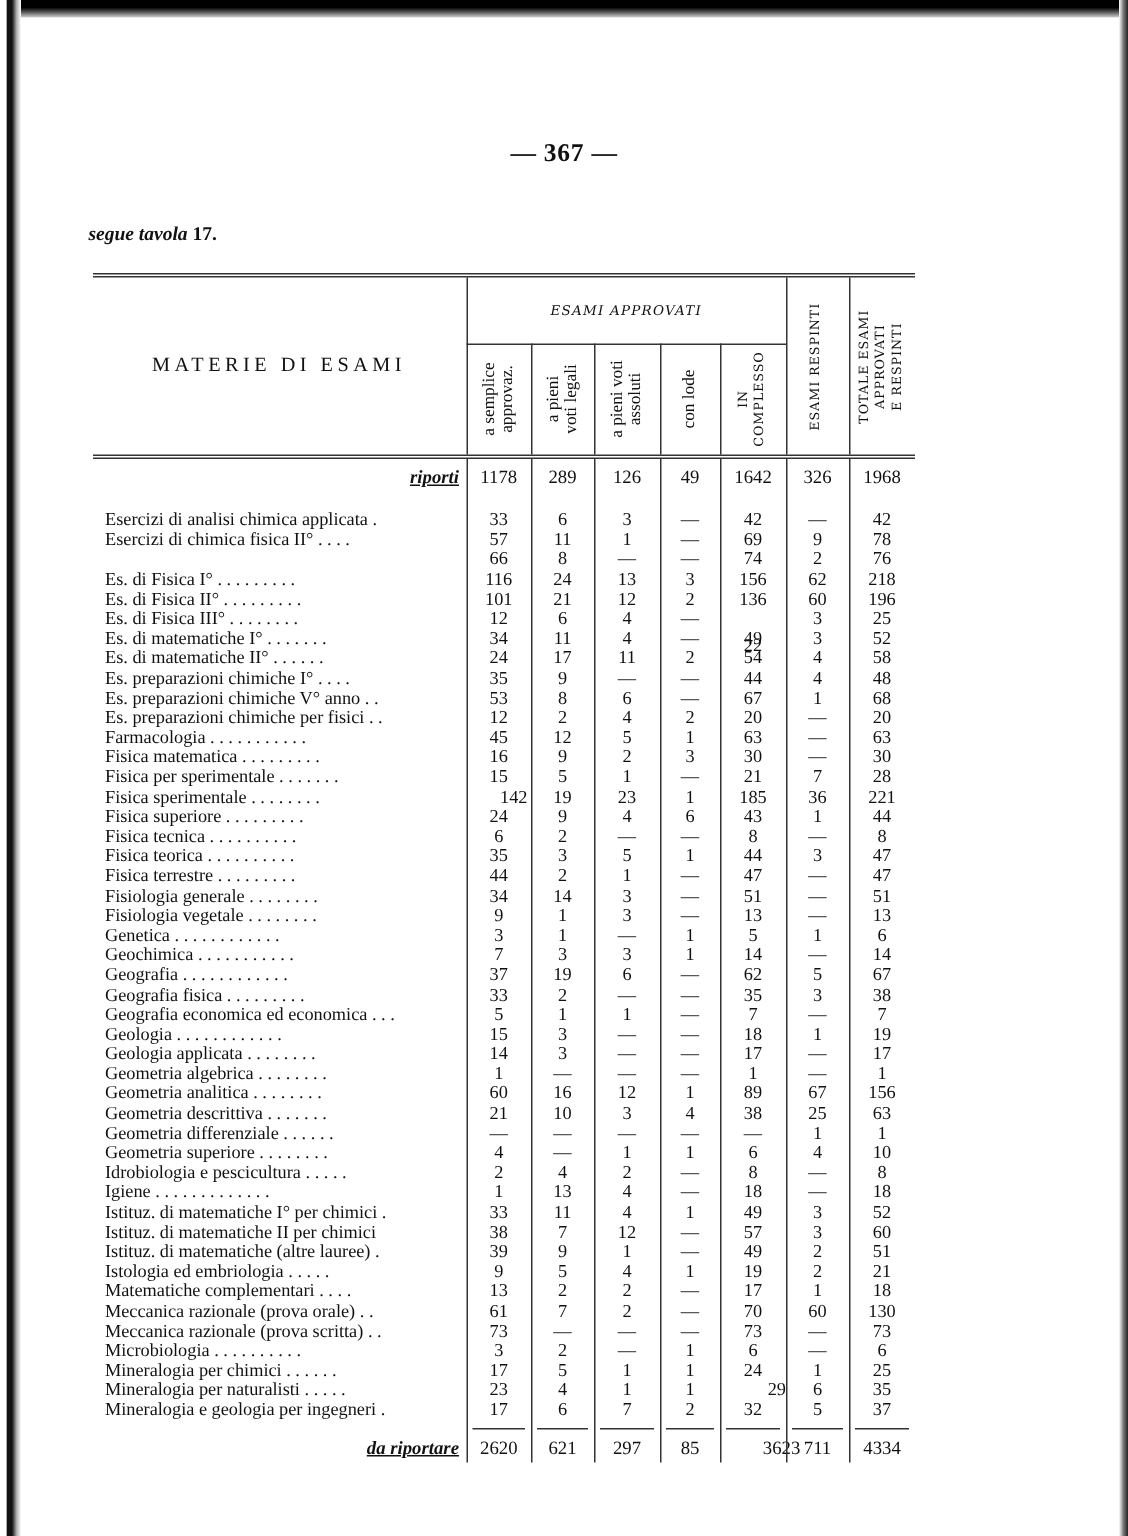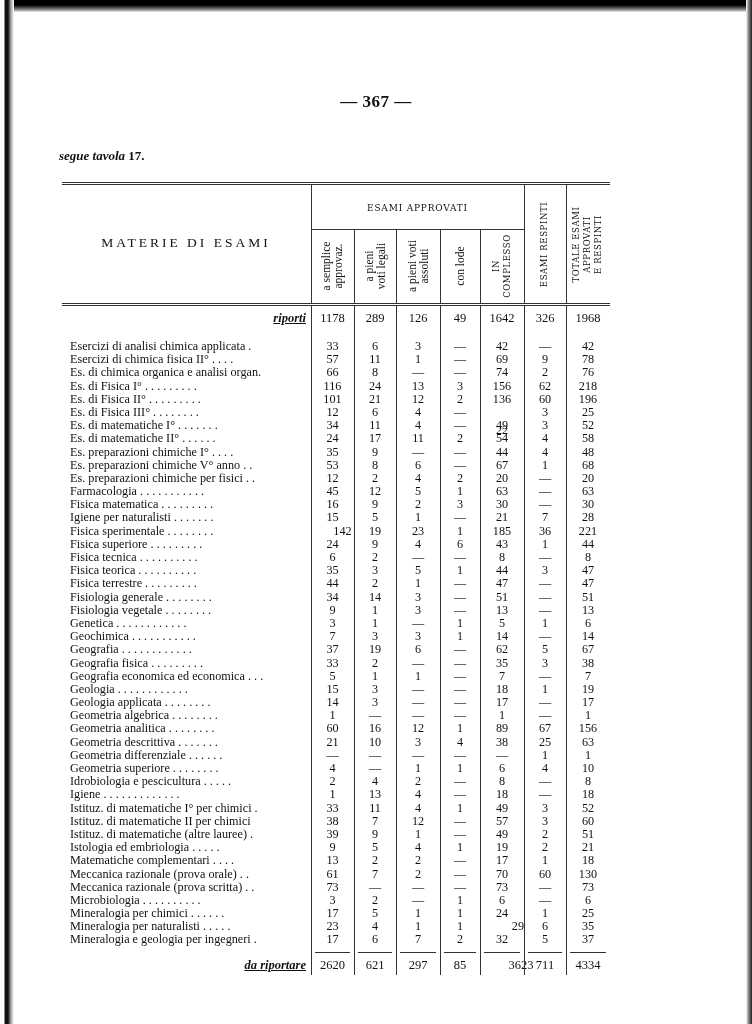--- a/index.html
+++ b/index.html
@@ -19,21 +19,21 @@
     font-size: 13px; font-style: italic; font-weight: bold; }
   .continued b { font-style: normal; }
 
   .table-wrap { position: absolute; left: 62px; top: 182px; width: 548px; }
   .rule-thick { height: 0; border-top: 3px double #333; }
   .head { position: relative; height: 118px; border-bottom: 3px double #333; }
   .head .title { position: absolute; left: 0; width: 248px; top: 50px; text-align: center;
     font-family: "Liberation Serif", serif; font-size: 13.5px; letter-spacing: 3px; }
   .vline { position: absolute; top: 0; bottom: 0; border-left: 1px solid #333; }
   .group-label { position: absolute; left: 249px; width: 213px; top: 18px; text-align: center;
-    font-family: "DejaVu Serif", serif; font-size: 9px; letter-spacing: 0.8px; }
+    font-family: "DejaVu Serif", serif; font-size: 9px; letter-spacing: 0.8px; font-style: italic; }
   .group-rule { position: absolute; left: 249px; width: 213px; top: 44px; border-top: 1px solid #333; }
   .vhead { position: absolute; display: flex; align-items: center; justify-content: center; }
   .vhead span { display: block; transform: rotate(-90deg); white-space: pre; text-align: center;
     font-family: "Liberation Serif", serif; font-size: 11.5px; line-height: 12px; }
   .vhead span.caps { font-family: "DejaVu Serif", serif; font-size: 8.5px; letter-spacing: 0.6px; line-height: 11px; }
 
   .row { position: relative; height: 13.2px; font-family: "Liberation Serif", serif; font-size: 12.2px; line-height: 13.2px; }
   .row .label { position: absolute; left: 8px; width: 236px; white-space: nowrap; overflow: hidden; }
   .row .cell { position: absolute; top: 0; text-align: center; }
   .riporti { height: 24px; }
@@ -126,21 +126,20 @@
         <div class="label">Esercizi di chimica fisica II° . . . .</div>
         <div class="cell" style="left: 249px; width: 43px;">57</div>
         <div class="cell" style="left: 292px; width: 42px;">11</div>
         <div class="cell" style="left: 334px; width: 44px;">1</div>
         <div class="cell" style="left: 378px; width: 40px;">—</div>
         <div class="cell" style="left: 418px; width: 44px;">69</div>
         <div class="cell" style="left: 462px; width: 42px;">9</div>
         <div class="cell" style="left: 504px; width: 44px;">78</div>
       </div>
       <div class="row ">
-        <div class="label">Es. di chimica organica e analisi organ.</div>
         <div class="cell" style="left: 249px; width: 43px;">66</div>
         <div class="cell" style="left: 292px; width: 42px;">8</div>
         <div class="cell" style="left: 334px; width: 44px;">—</div>
         <div class="cell" style="left: 378px; width: 40px;">—</div>
         <div class="cell" style="left: 418px; width: 44px;">74</div>
         <div class="cell" style="left: 462px; width: 42px;">2</div>
         <div class="cell" style="left: 504px; width: 44px;">76</div>
       </div>
       <div class="row ">
         <div class="label">Es. di Fisica I° . . . . . . . . .</div>
@@ -236,21 +235,21 @@
         <div class="label">Fisica matematica . . . . . . . . .</div>
         <div class="cell" style="left: 249px; width: 43px;">16</div>
         <div class="cell" style="left: 292px; width: 42px;">9</div>
         <div class="cell" style="left: 334px; width: 44px;">2</div>
         <div class="cell" style="left: 378px; width: 40px;">3</div>
         <div class="cell" style="left: 418px; width: 44px;">30</div>
         <div class="cell" style="left: 462px; width: 42px;">—</div>
         <div class="cell" style="left: 504px; width: 44px;">30</div>
       </div>
       <div class="row ">
-        <div class="label">Igiene per naturalisti . . . . . . .</div>
+        <div class="label">Fisica per sperimentale . . . . . . .</div>
         <div class="cell" style="left: 249px; width: 43px;">15</div>
         <div class="cell" style="left: 292px; width: 42px;">5</div>
         <div class="cell" style="left: 334px; width: 44px;">1</div>
         <div class="cell" style="left: 378px; width: 40px;">—</div>
         <div class="cell" style="left: 418px; width: 44px;">21</div>
         <div class="cell" style="left: 462px; width: 42px;">7</div>
         <div class="cell" style="left: 504px; width: 44px;">28</div>
       </div>
       <div class="row ">
         <div class="label">Fisica sperimentale . . . . . . . .</div>

